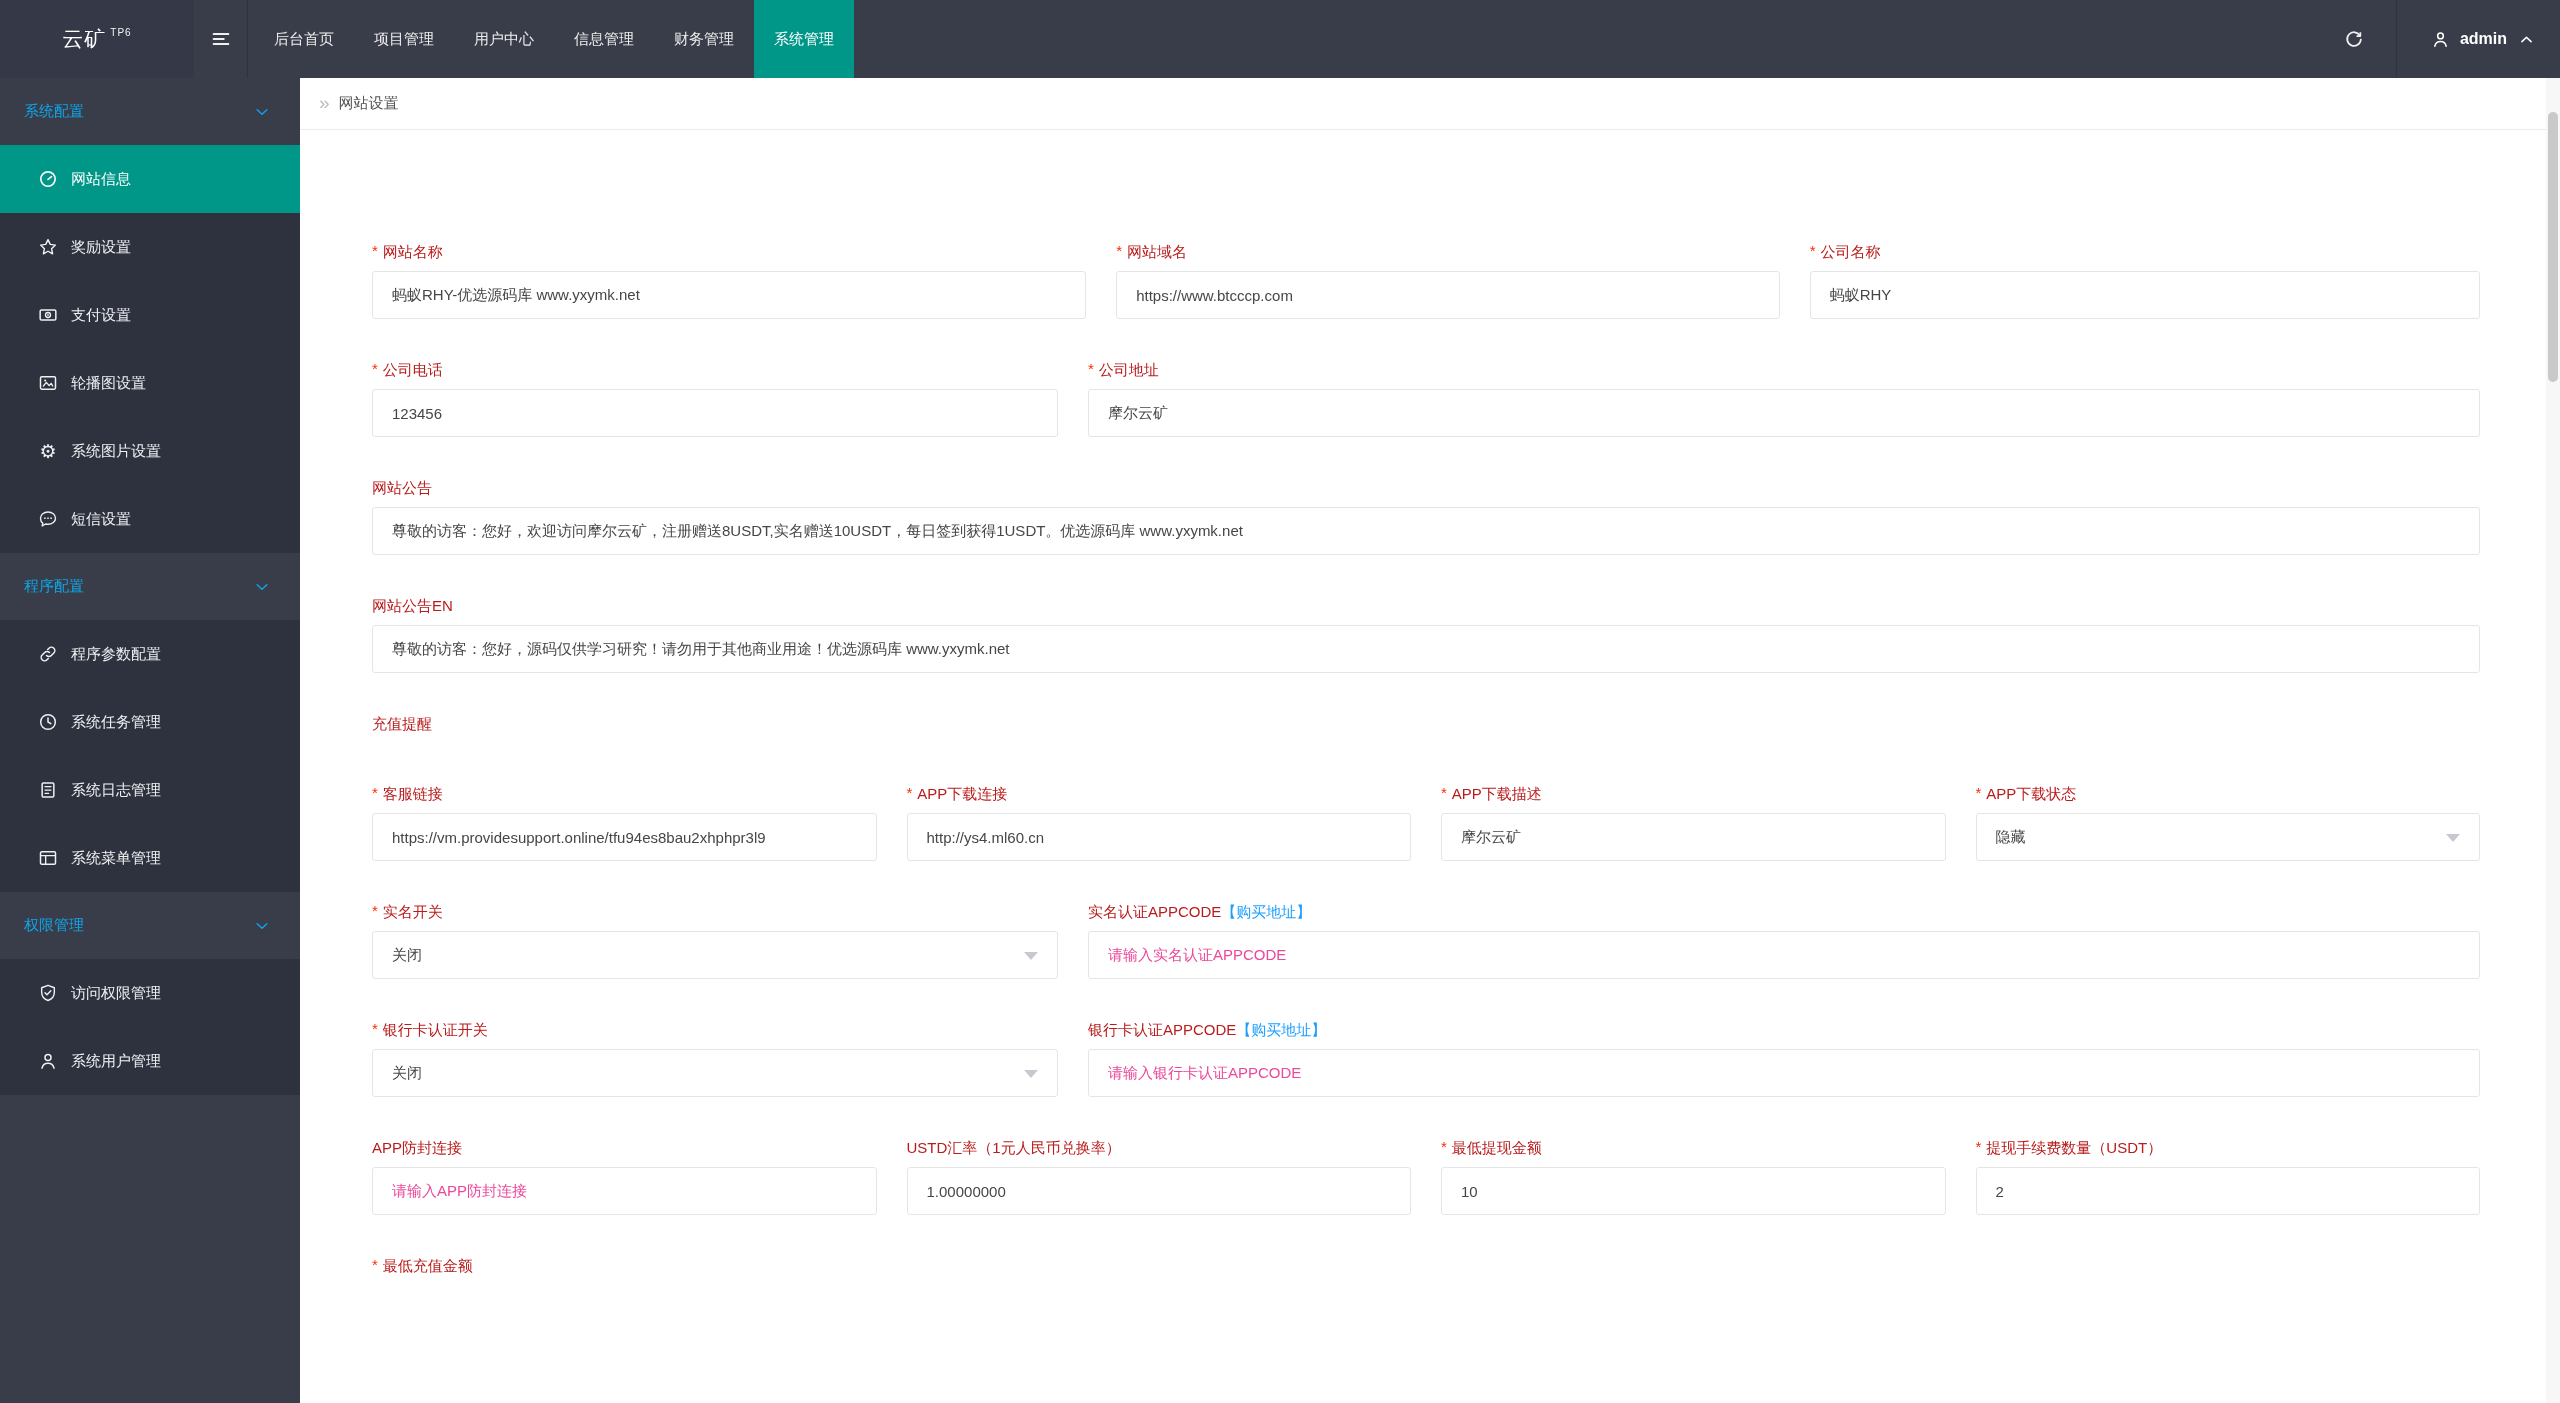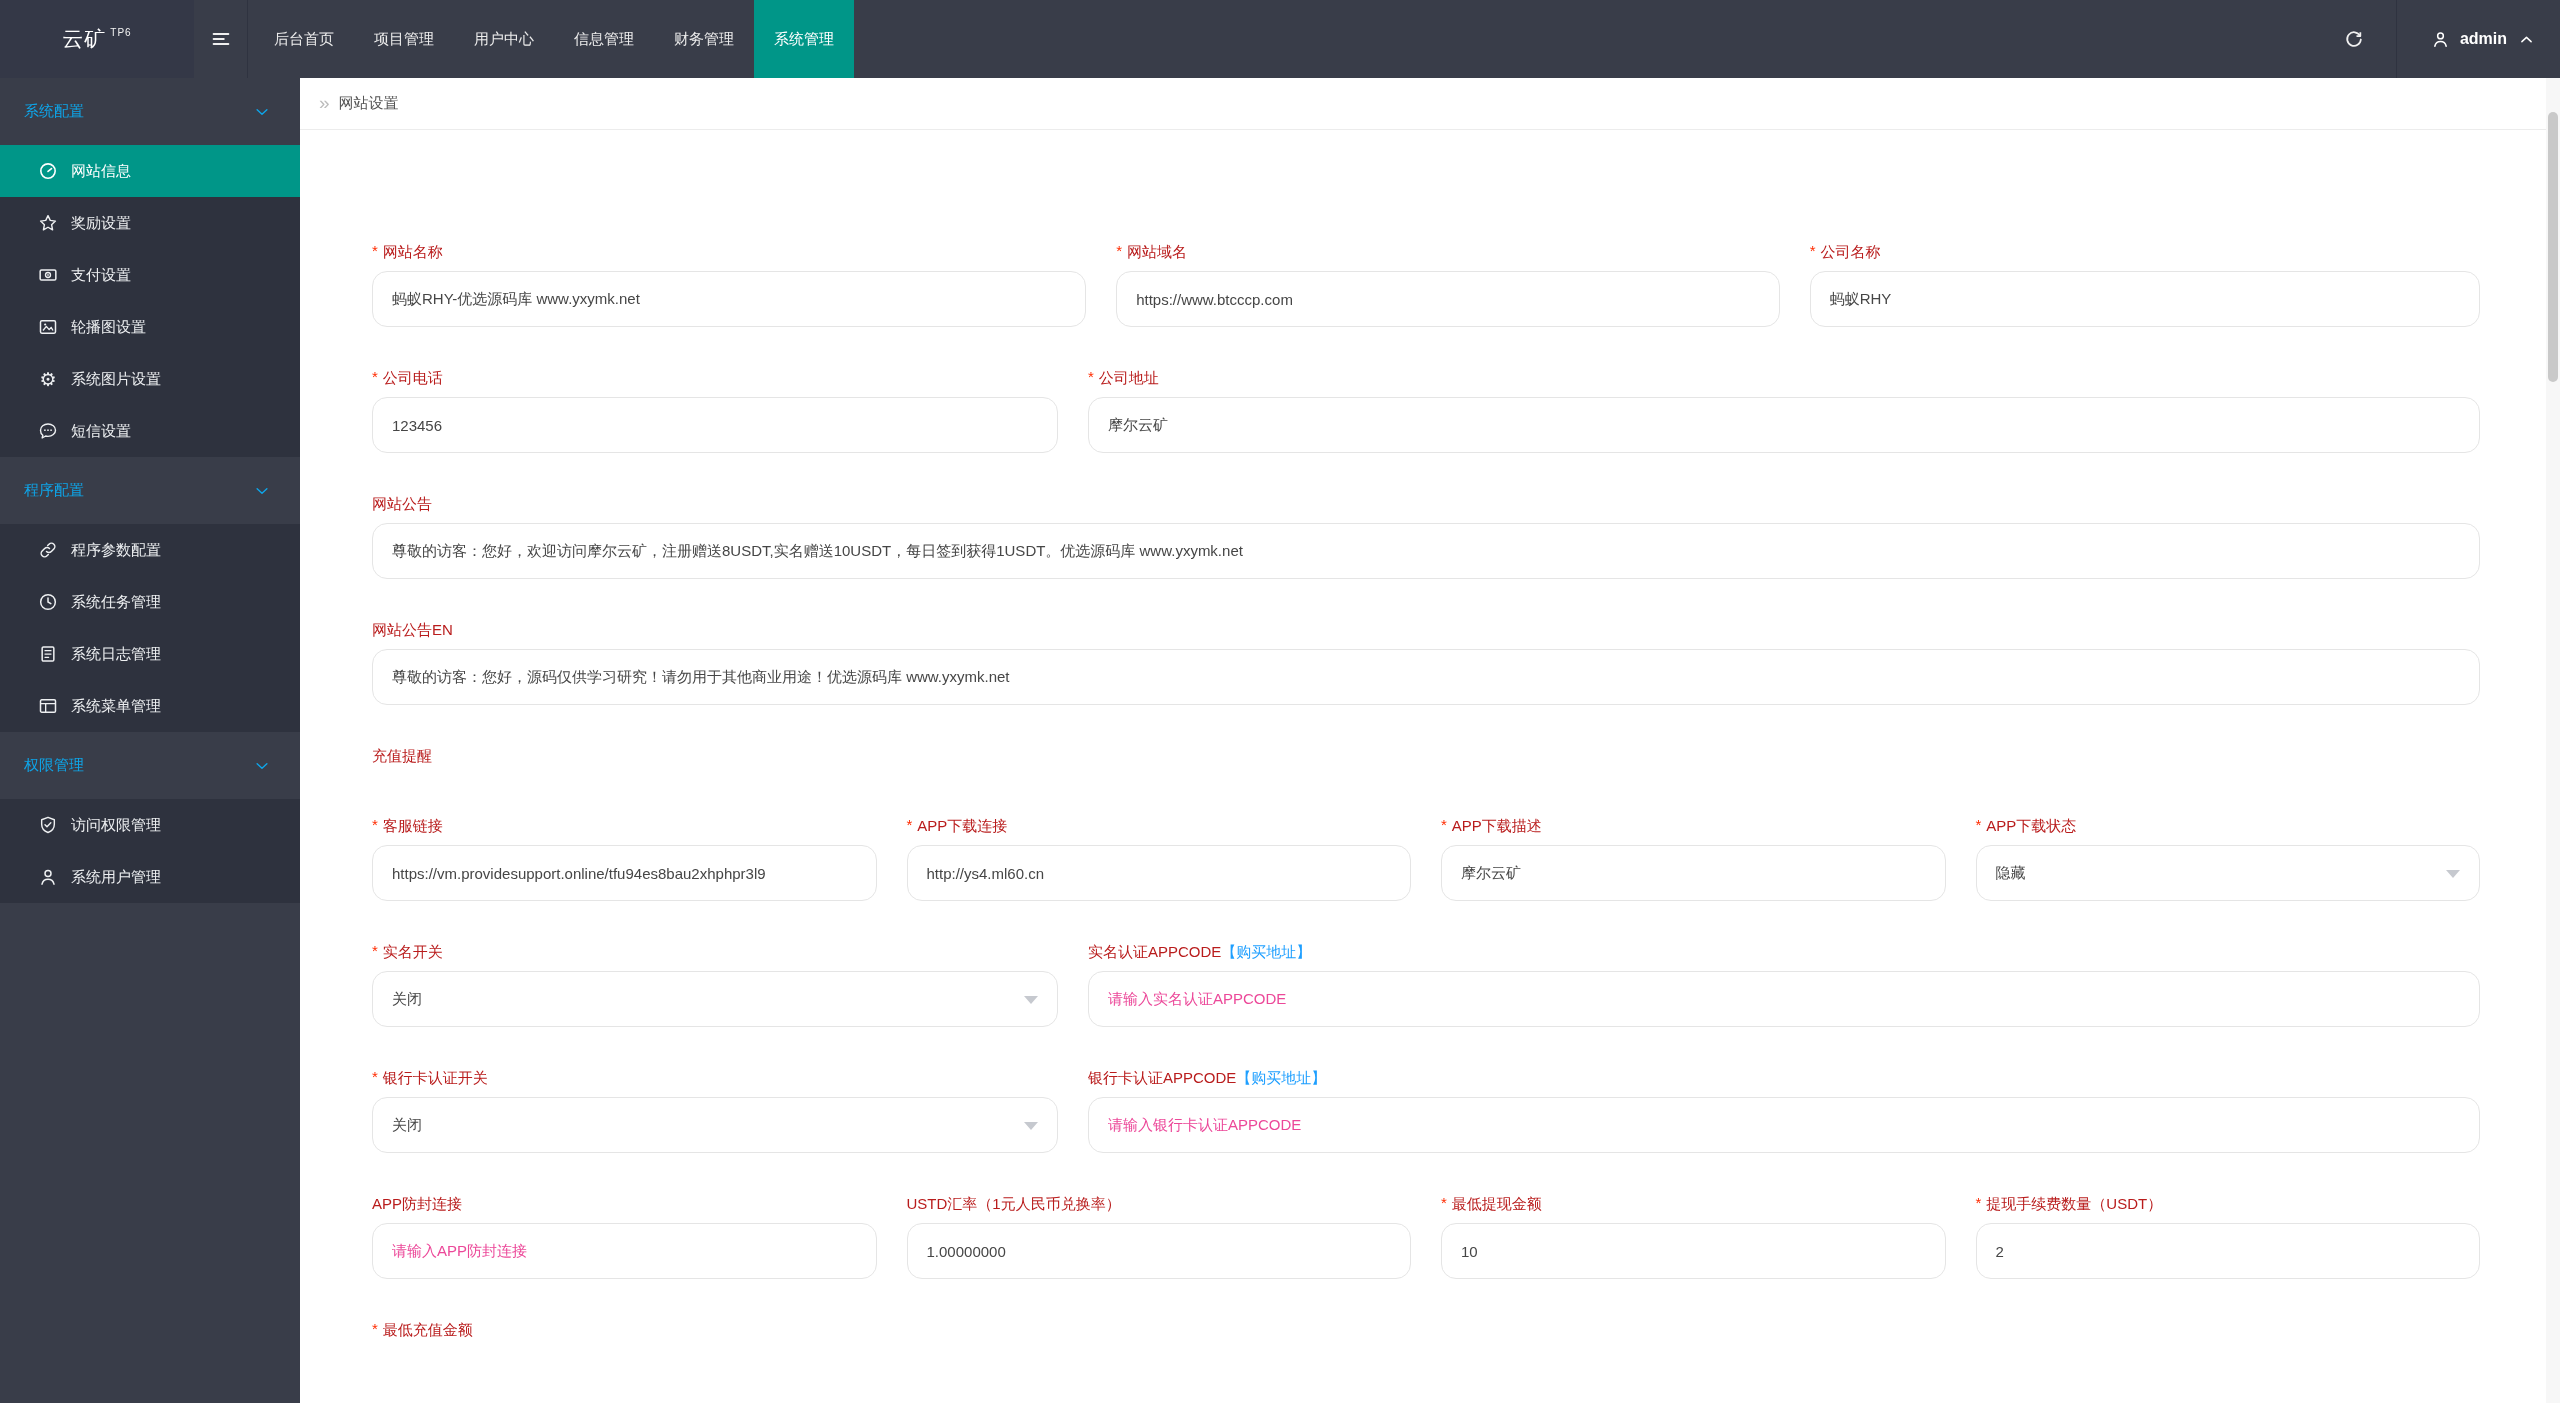--- a/index.html
+++ b/index.html
@@ -23,21 +23,21 @@
     cursor:pointer; border-right:1px solid #2f3340; }
   .userbox { display:flex; align-items:center; gap:9px; padding:0 24px 0 34px;
     color:#fff; font-size:16px; font-weight:bold; cursor:pointer; }
   .userbox .uname { font-weight:bold; }
 
   
   .sidebar { position:absolute; left:0; top:78px; width:300px; bottom:0;
     background:#393d49; z-index:20; }
   .side-section { height:67px; display:flex; align-items:center; justify-content:space-between;
     padding:0 28px 0 24px; color:#0ea5e9; font-size:15px; background:#393d49; cursor:pointer; }
-  .side-item { height:52px; display:flex; align-items:center; padding-left:38px;
+  .side-item { height:68px; display:flex; align-items:center; padding-left:38px;
     color:#eef0f2; font-size:15px; background:#2e323e; cursor:pointer; }
   .side-item .icon { margin-right:13px; }
   .side-item.active { background:#009688; color:#fff; }
   .icon { display:inline-flex; align-items:center; justify-content:center; width:20px; height:20px; color:currentColor; }
   .icon svg { display:block; }
   .uic { font-size:19px; line-height:1; }
 
   
   .content { position:absolute; left:300px; top:78px; right:0; bottom:0; background:#fff; }
   .breadcrumb { height:52px; display:flex; align-items:center; padding-left:19px;
@@ -47,21 +47,21 @@
   .form { padding:112px 80px 0 72px; }
   .form-row { display:grid; gap:30px; margin-bottom:41px; }
   .r1 { grid-template-columns:1fr; }
   .r2 { grid-template-columns:686fr 1392fr; }
   .r3 { grid-template-columns:733fr 681fr 688fr; }
   .r4 { grid-template-columns:repeat(4,1fr); }
   .label-row { height:20px; display:flex; align-items:center; margin-bottom:9px; font-size:15px; }
   .req { color:#ff2b00; margin-right:5px; font-size:15px; transform:translateY(-2px); }
   .flabel { color:#b91c1c; }
   .flink { color:#1e9fff; margin-left:0; cursor:pointer; }
-  .input { position:relative; height:56px; border:1px solid #e5e5e5; border-radius:15px;
+  .input { position:relative; height:48px; border:1px solid #e5e5e5; border-radius:3px;
     background:#fff; display:flex; align-items:center; padding:0 19px; font-size:15px;
     white-space:nowrap; overflow:hidden; cursor:text; }
   .input .val { color:#464646; }
   .input .ph { color:#ec4899; }
   .input.select { cursor:pointer; }
   .sel-arrow { position:absolute; right:19px; top:50%; transform:translateY(-3px);
     width:0; height:0; border-left:7px solid transparent; border-right:7px solid transparent;
     border-top:8px solid #c6c9cf; }
 
   

